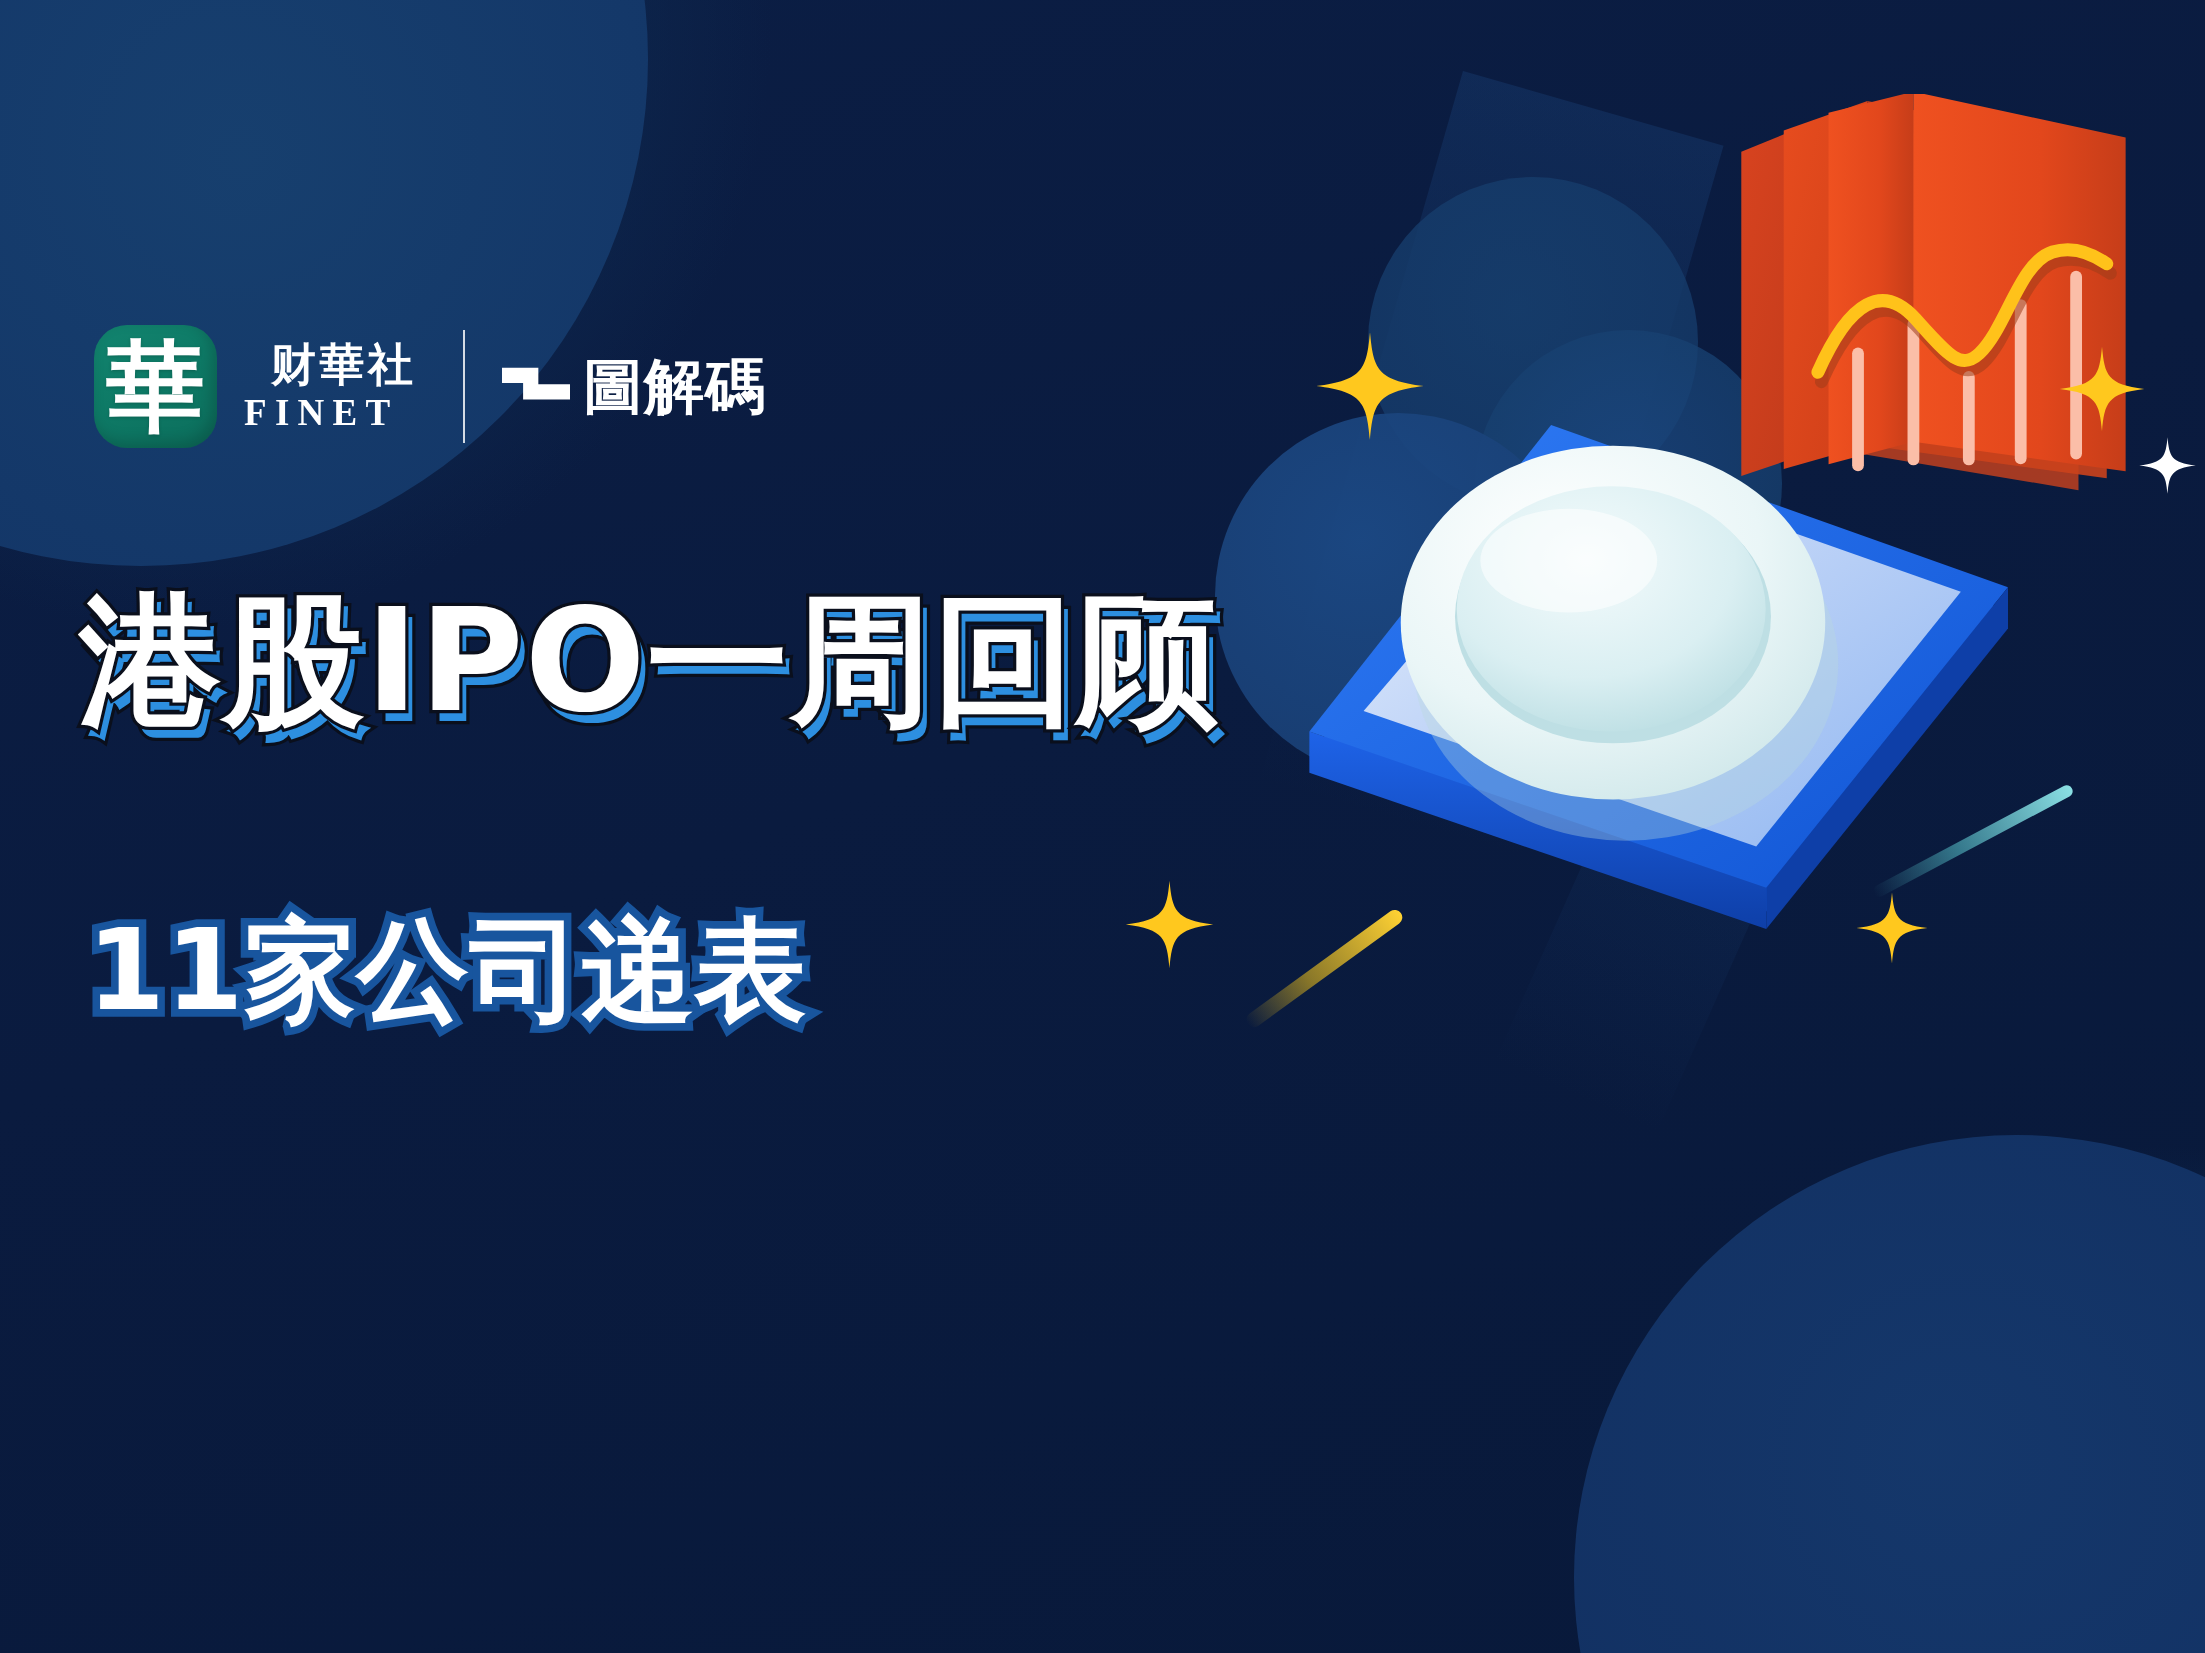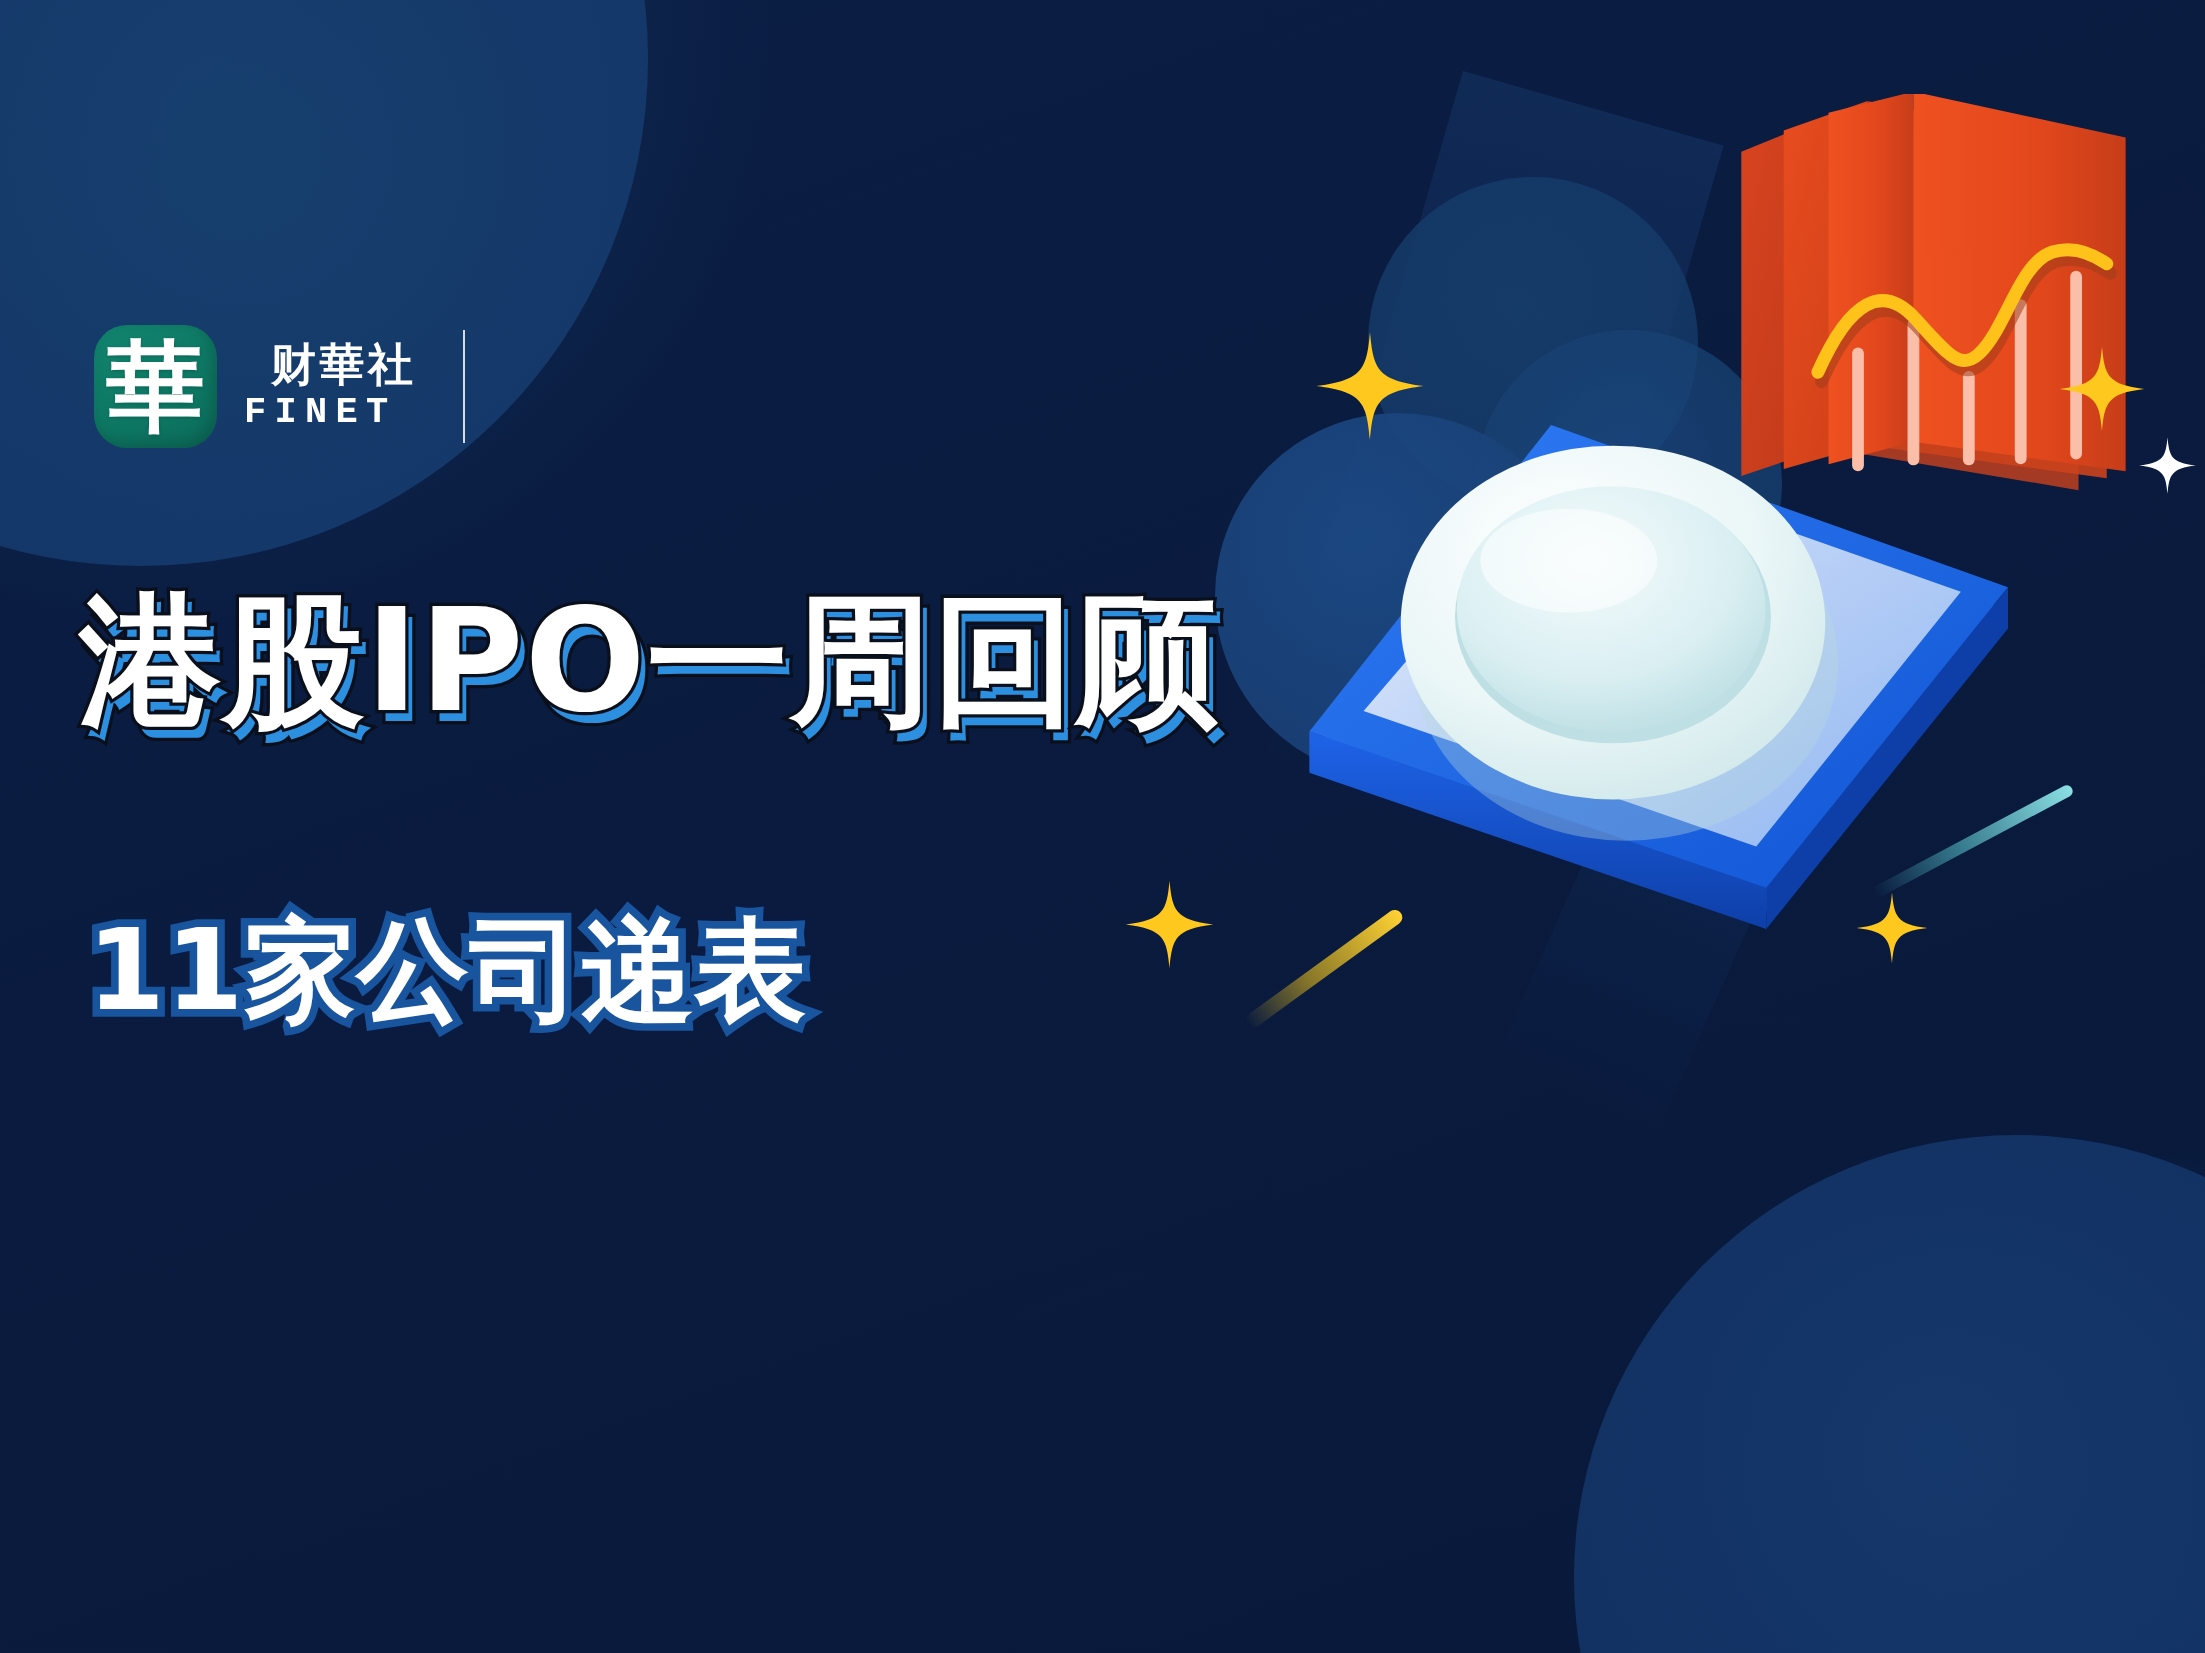--- a/index.html
+++ b/index.html
@@ -126,21 +126,21 @@
     letter-spacing: 3.5px;
     font-family: "DejaVu Sans", "Liberation Sans", sans-serif;
     margin-left: 27px;
   }
   #brand-en {
     color: #fff;
     font-size: 37px;
     font-weight: 700;
     letter-spacing: 8.3px;
     margin-top: 7px;
-    font-family: Liberation Mono, monospace;
+    font-family: Liberation Serif, serif;
   }
   #divider {
     width: 2.4px;
     height: 113px;
     background: rgba(255,255,255,.82);
     margin: 0 37px 0 46px;
     flex: 0 0 auto;
   }
   #series-mark {
     display: flex;
@@ -352,20 +352,26 @@
 
   <div id="header">
     <div id="logo-mark">
       <span class="hua">華</span>
     </div>
     <div id="brand-text">
       <span id="brand-cn">财華社</span>
       <span id="brand-en">FINET</span>
     </div>
     <div id="divider"></div>
+    <div id="series-mark">
+      <svg id="series-step" viewBox="0 0 116 78">
+        <path d="M0 8 h62 v28 h54 v26 h-80 v-28 h-36 Z" fill="#FFFFFF"></path>
+      </svg>
+      <span id="series-label">圖解碼</span>
+    </div>
   </div>
 
   <div id="title-wrap">
     <div style="position:relative;">
       <div id="main-title-shadow" aria-hidden="true">港股IPO一周回顾</div>
       <div id="main-title-top">港股IPO一周回顾</div>
     </div>
   </div>
 
   <div id="sub-wrap">

